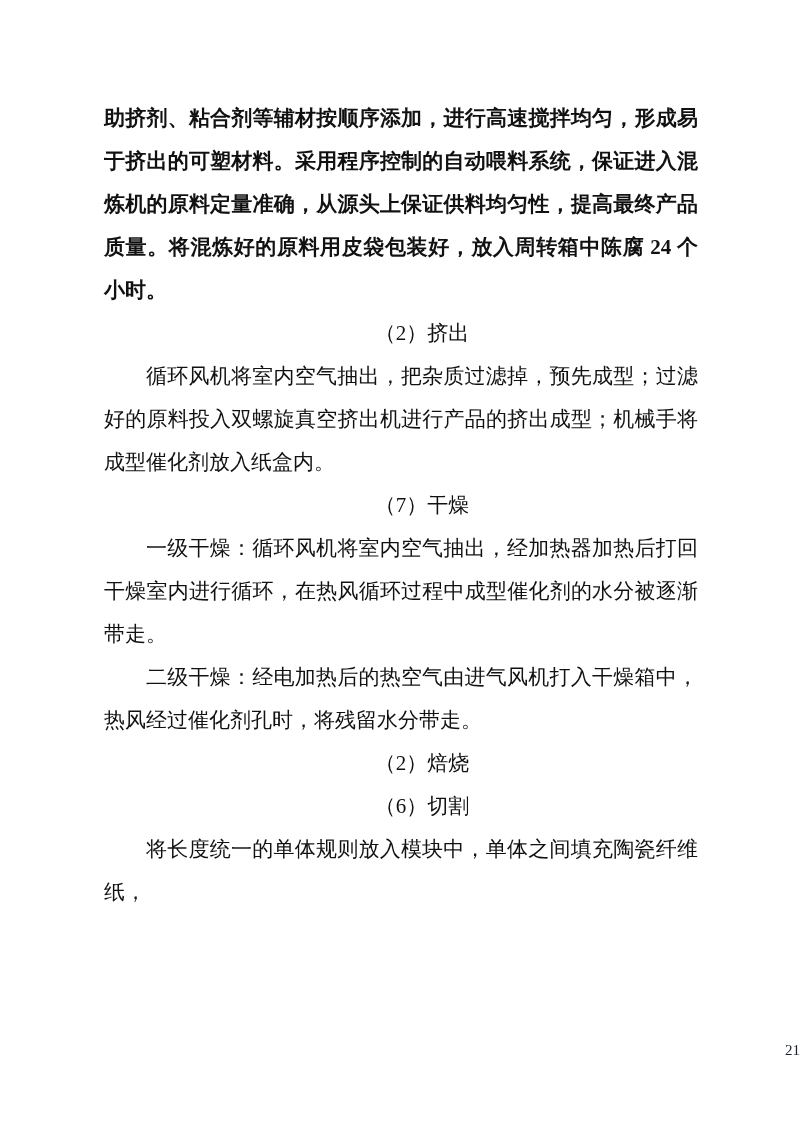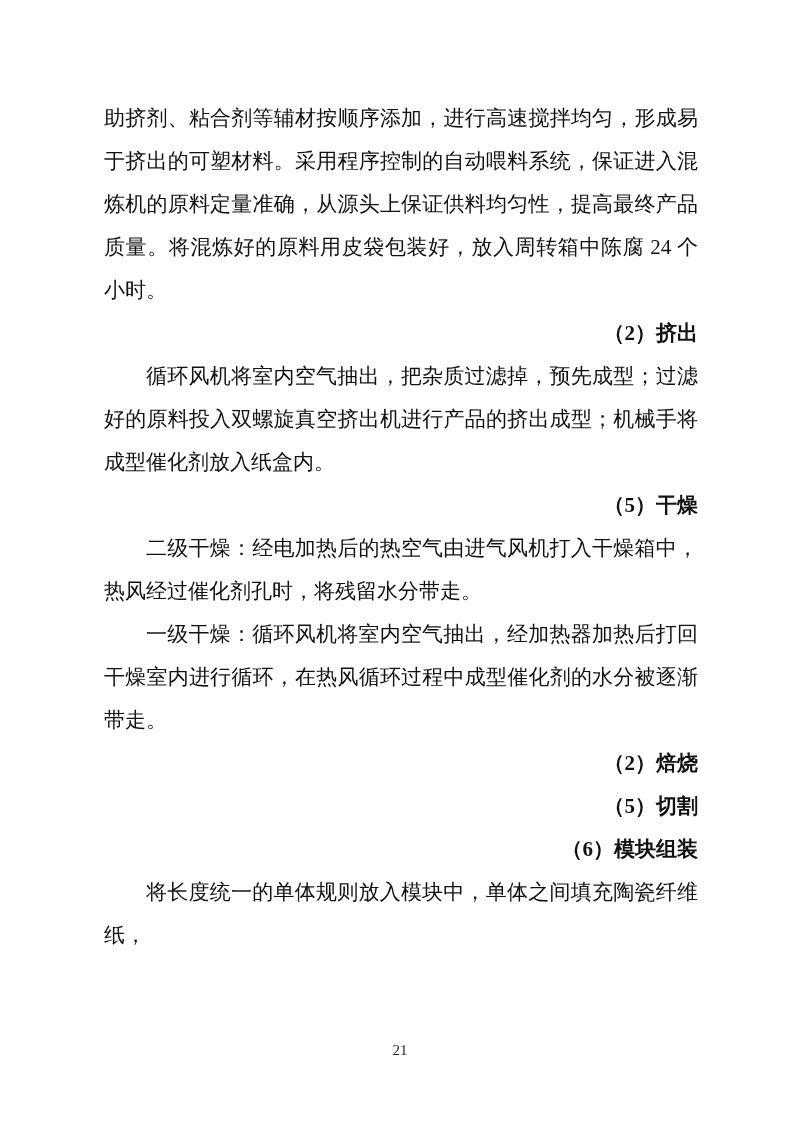--- a/index.html
+++ b/index.html
@@ -25,49 +25,49 @@
     color: #111111;
     text-align: justify;
   }
   .para {
     margin: 0;
     text-indent: 2em;
     font-weight: normal;
   }
   .para.no-indent {
     text-indent: 0;
+    font-weight: bold;
   }
   .heading {
     margin: 0;
     text-indent: 2em;
-    font-weight: bold;
-    text-align: right;
+    font-weight: normal;
+    text-align: center;
   }
   .footer {
     position: absolute;
     left: 0;
     top: 1040px;
     width: 100%;
-    text-align: center;
+    text-align: right;
     font-size: 15px;
     line-height: 20px;
     color: #1c2430;
     font-family: "Liberation Serif", "DejaVu Serif", serif;
   }
 </style>
 </head>
 <body>
 
 <div class="page">
   <div class="content">
       <div class="para no-indent">助挤剂、粘合剂等辅材按顺序添加，进行高速搅拌均匀，形成易于挤出的可塑材料。采用程序控制的自动喂料系统，保证进入混炼机的原料定量准确，从源头上保证供料均匀性，提高最终产品质量。将混炼好的原料用皮袋包装好，放入周转箱中陈腐 24 个小时。</div>
       <div class="heading">（2）挤出</div>
       <div class="para">循环风机将室内空气抽出，把杂质过滤掉，预先成型；过滤好的原料投入双螺旋真空挤出机进行产品的挤出成型；机械手将成型催化剂放入纸盒内。</div>
-      <div class="heading">（5）干燥</div>
+      <div class="heading">（7）干燥</div>
+      <div class="para">一级干燥：循环风机将室内空气抽出，经加热器加热后打回干燥室内进行循环，在热风循环过程中成型催化剂的水分被逐渐带走。</div>
       <div class="para">二级干燥：经电加热后的热空气由进气风机打入干燥箱中，热风经过催化剂孔时，将残留水分带走。</div>
-      <div class="para">一级干燥：循环风机将室内空气抽出，经加热器加热后打回干燥室内进行循环，在热风循环过程中成型催化剂的水分被逐渐带走。</div>
       <div class="heading">（2）焙烧</div>
-      <div class="heading">（5）切割</div>
-      <div class="heading">（6）模块组装</div>
+      <div class="heading">（6）切割</div>
       <div class="para">将长度统一的单体规则放入模块中，单体之间填充陶瓷纤维纸，</div>
     </div>
   <div class="footer">21</div>
 </div>
 
 </body></html>

